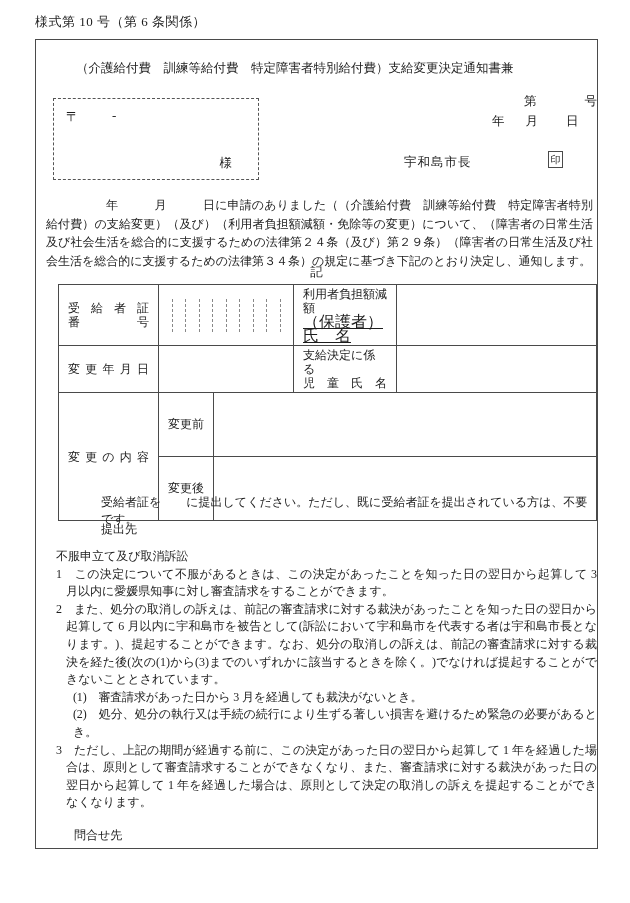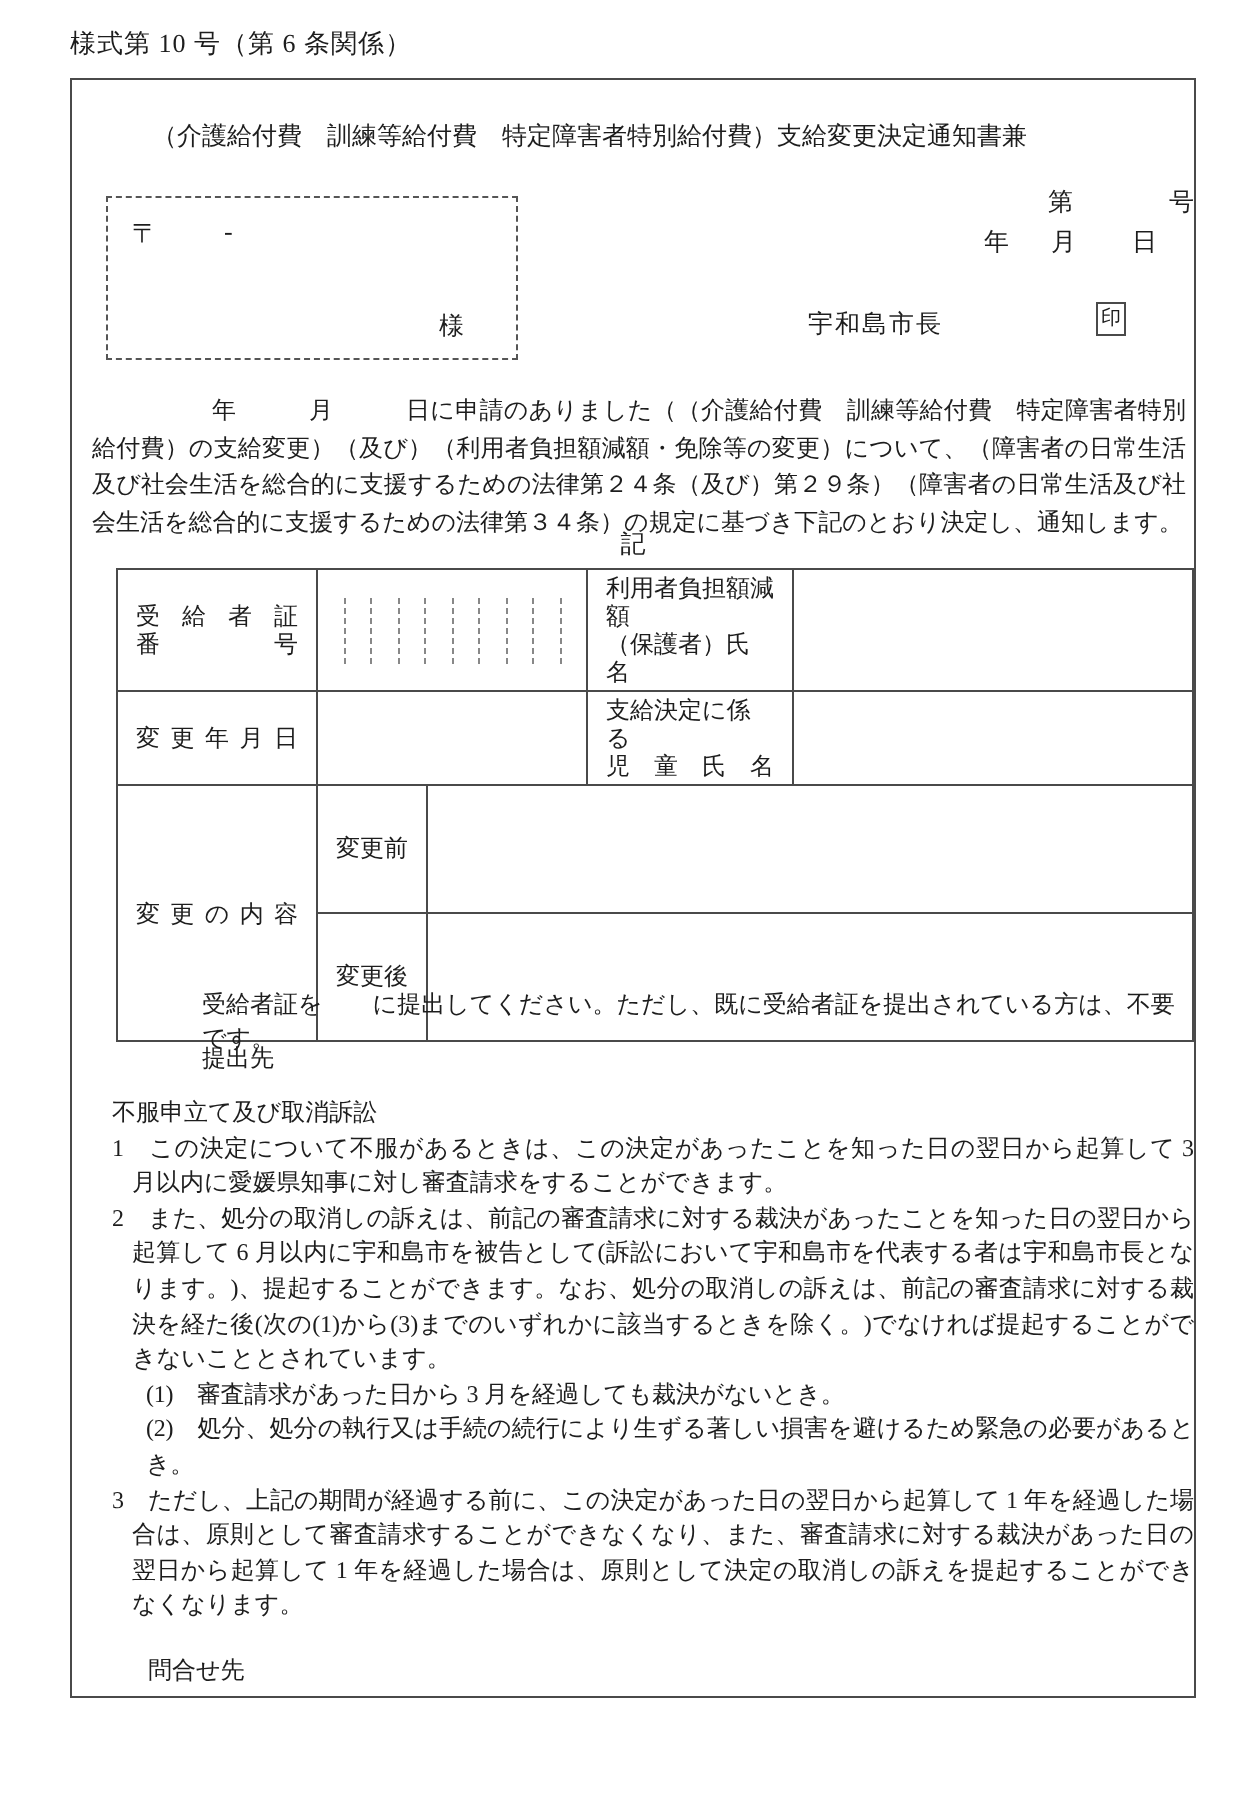--- a/index.html
+++ b/index.html
@@ -42,21 +42,21 @@
     table-layout:fixed;width:538px;font-size:12px;
   }
   .form-table td{border:1px solid #4a4a4a;padding:0;vertical-align:middle;overflow:hidden;}
   .r1 td{height:33px;}
   .r2 td{height:32px;}
   .r3 td{height:63px;}
   .r4 td{height:63px;}
   .label-cell{padding:2px 9px !important;line-height:14px;}
   .jline{text-align:justify;text-align-last:justify;}
   .lbl-main{font-size:12px;}
-  .lbl-sub{font-size:12px;}
+  .lbl-sub{font-size:16px;text-decoration:underline;}
   .boxes{display:flex;height:33px;}
   .digit-cell{flex:1;border-right:1px dashed #888;}
   .digit-cell:last-child{border-right:none;}
   .center-cell{text-align:center;font-size:12px;}
   .sub-line1{position:absolute;left:65px;top:454px;font-size:12px;}
   .sub-line1 .gap{display:inline-block;width:25px;}
   .dest{position:absolute;left:65px;top:481px;font-size:12px;}
   .deadline{position:absolute;left:65px;top:500px;font-size:12px;}
   .deadline .gy{margin-left:27px;}
   .deadline .gm{margin-left:45px;}

